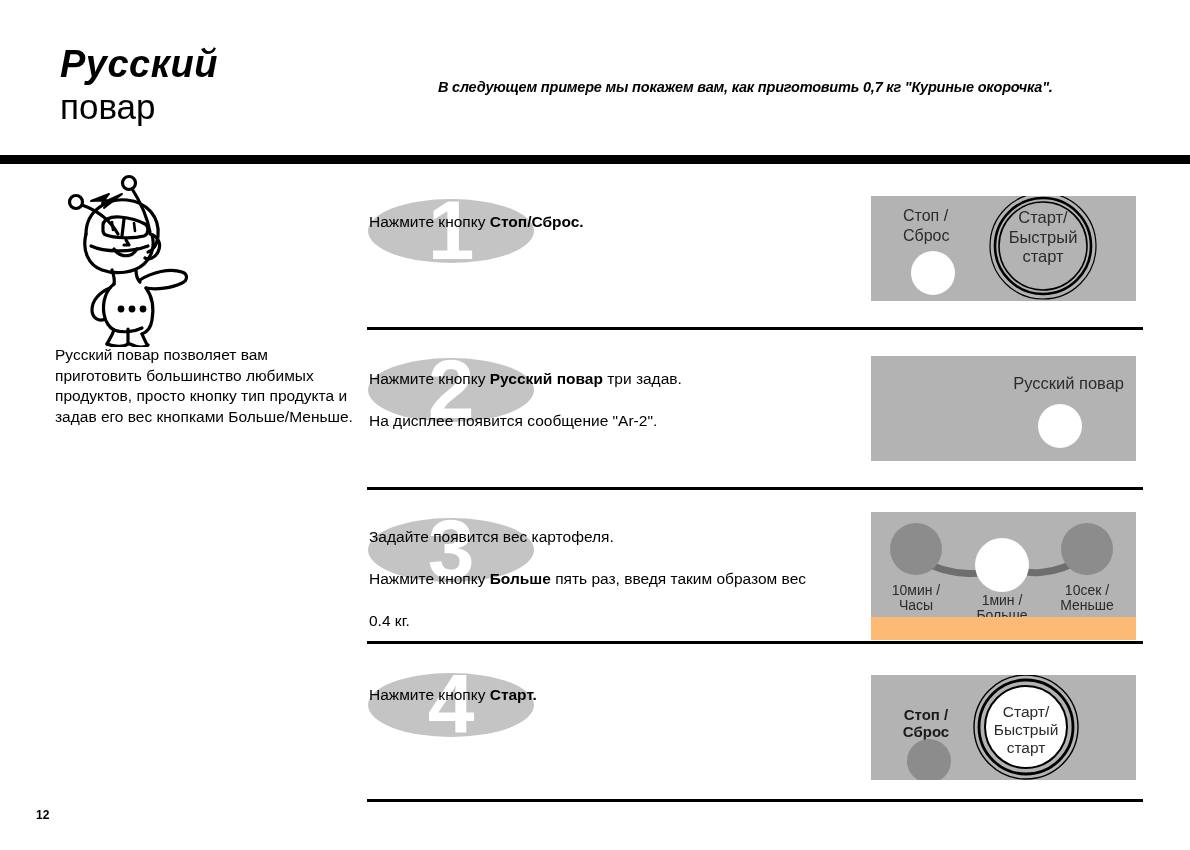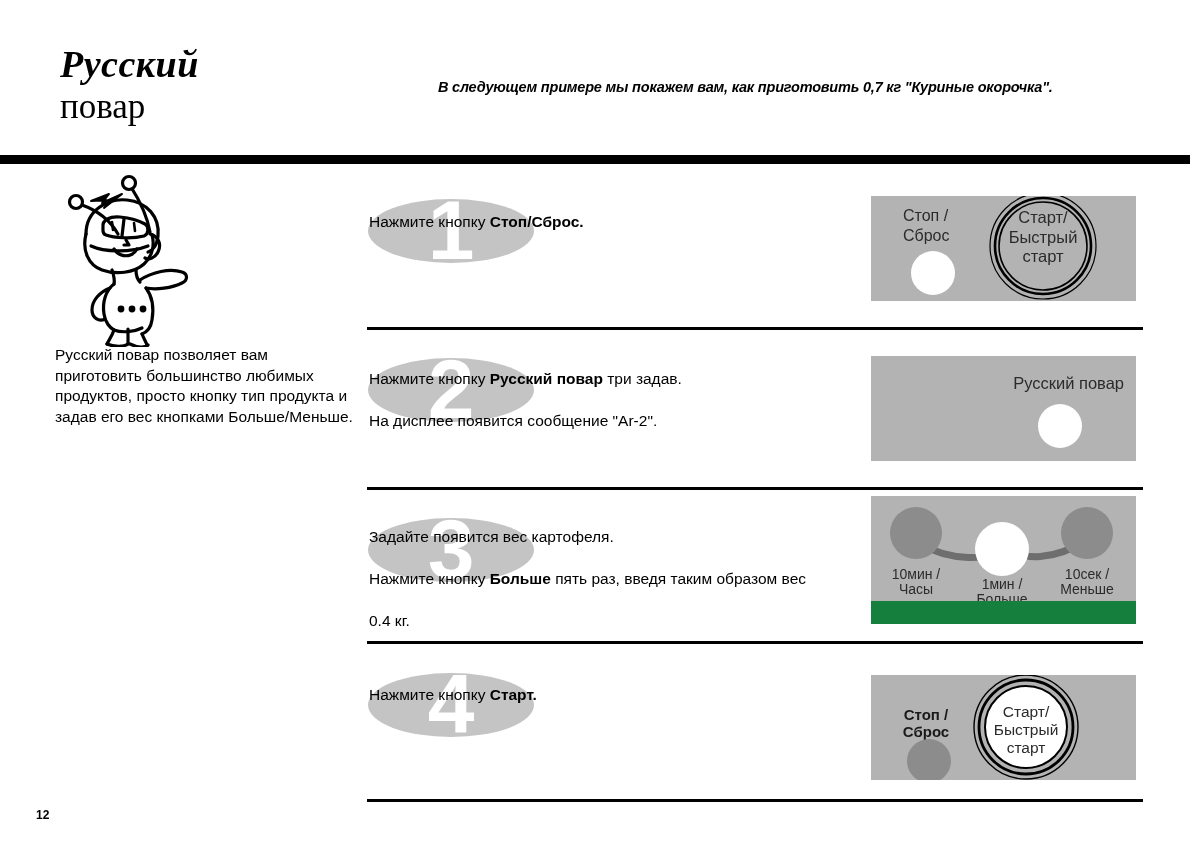--- a/index.html
+++ b/index.html
@@ -15,21 +15,20 @@
     color: #000000;
     overflow: hidden;
   }
 
   
   .page-title {
     position: absolute;
     left: 60px;
     top: 42px;
     width: 320px;
-    font-family: Liberation Serif, serif;
   }
   .title-line1 {
     font-size: 38px;
     font-weight: bold;
     font-style: italic;
     line-height: 44px;
     letter-spacing: 0.5px;
   }
   .title-line2 {
     font-size: 35px;
@@ -98,21 +97,21 @@
     width: 166px;
     height: 64px;
     z-index: 2;
   }
 
   
   .panel {
     position: absolute;
     left: 871px;
     width: 265px;
-    background: #15803d;
+    background: #fdba74;
   }
   .panel svg { display: block; }
 
   
   .page-number {
     position: absolute;
     left: 36px;
     top: 808px;
     font-size: 12px;
     font-weight: bold;
@@ -254,21 +253,21 @@
     </defs>
     <ellipse cx="83" cy="32" rx="83" ry="32" fill="#c4c4c4" mask="url(#m3)"></ellipse>
   </svg>
 </div>
 <div class="step-text" style="top:505px;">
   <div>Задайте появится вес картофеля.</div>
   <div><span>Нажмите кнопку </span><b>Больше</b><span> пять раз, введя таким образом вес</span></div>
   <div>0.4 кг.</div>
 </div>
 
-<div class="panel" style="top:496px; height:128px;">
+<div class="panel" style="top:512px; height:128px;">
   <svg viewBox="0 0 265 105" width="265" height="105" xmlns="http://www.w3.org/2000/svg">
     <rect x="0" y="0" width="265" height="105" fill="#b3b3b3"></rect>
     <path d="M45 46 C 80 66, 120 66, 134 50" fill="none" stroke="#6e6e6e" stroke-width="7"></path>
     <path d="M134 50 C 150 66, 185 64, 215 44" fill="none" stroke="#6e6e6e" stroke-width="7"></path>
     <circle cx="45" cy="37" r="26" fill="#8c8c8c"></circle>
     <circle cx="131" cy="53" r="27" fill="#ffffff"></circle>
     <circle cx="216" cy="37" r="26" fill="#8c8c8c"></circle>
     <text x="45" y="83" font-family="Liberation Sans, sans-serif" font-size="14" fill="#2b2b2b" text-anchor="middle">10мин /</text>
     <text x="45" y="98" font-family="Liberation Sans, sans-serif" font-size="14" fill="#2b2b2b" text-anchor="middle">Часы</text>
     <text x="131" y="93" font-family="Liberation Sans, sans-serif" font-size="14" fill="#2b2b2b" text-anchor="middle">1мин /</text>

